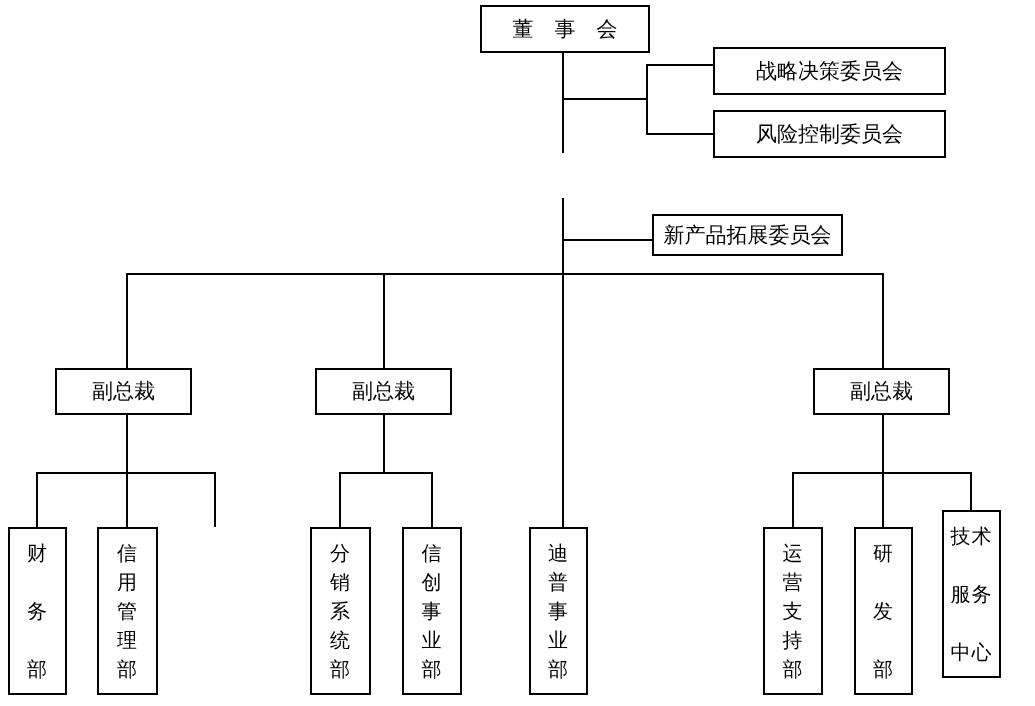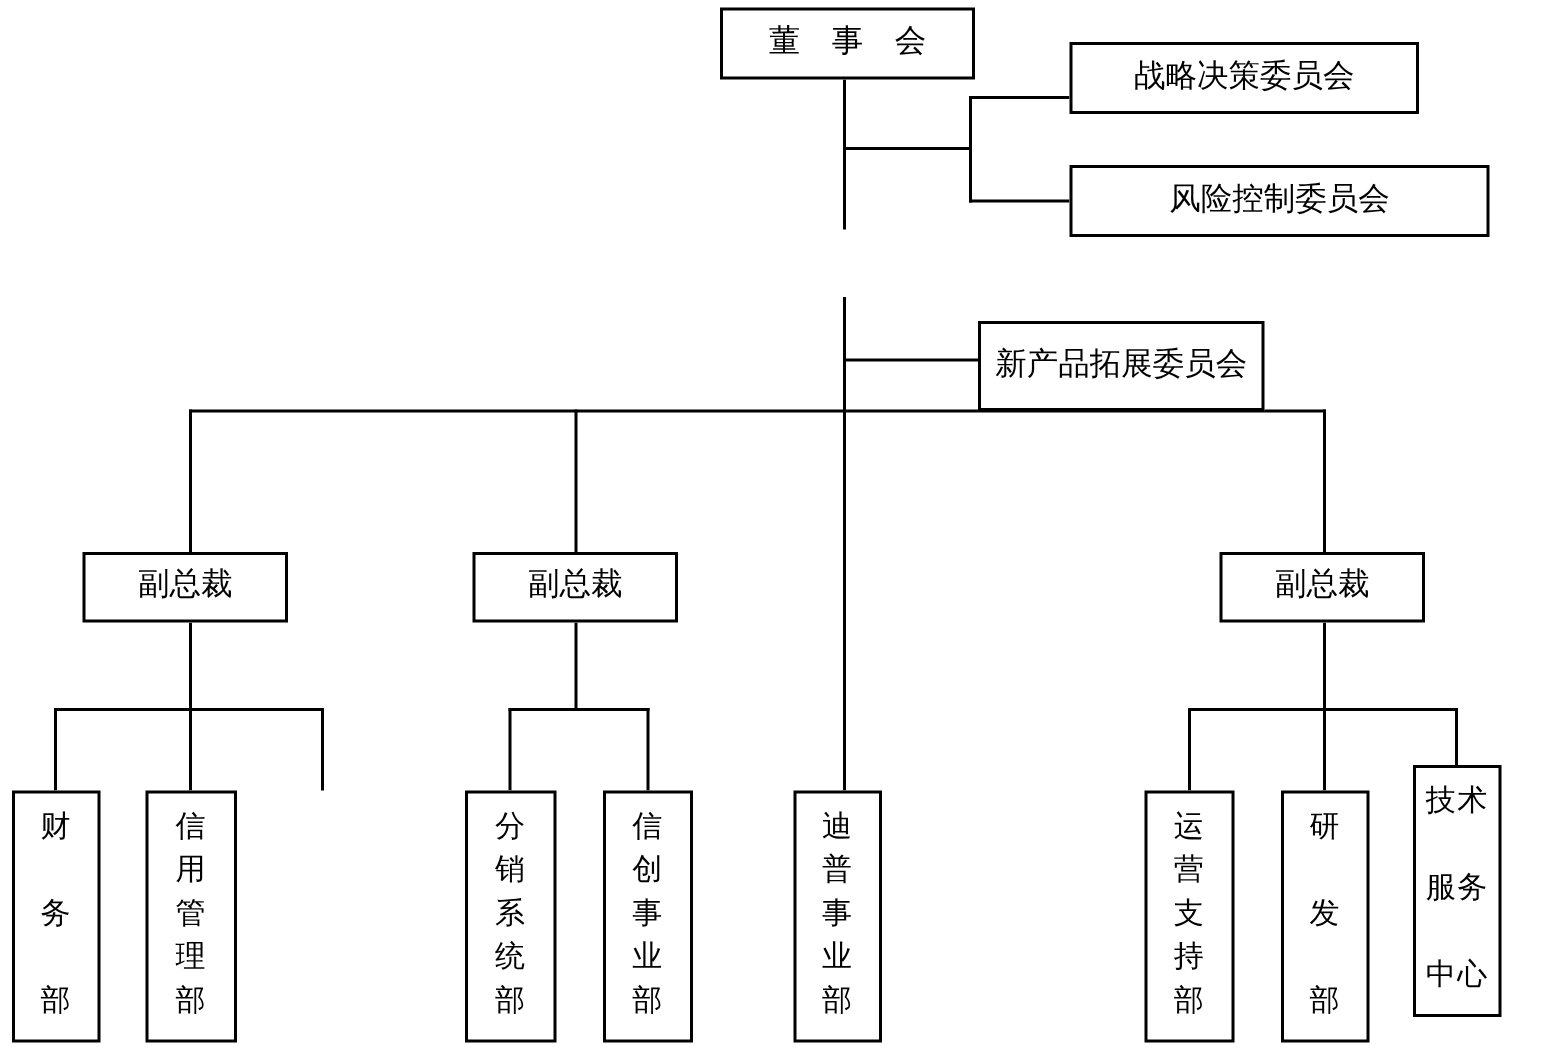--- a/index.html
+++ b/index.html
@@ -5,21 +5,21 @@
   html, body {
     margin: 0;
     padding: 0;
     background: #ffffff;
   }
   .canvas {
     position: relative;
     width: 1035px;
     height: 706px;
     background: #ffffff;
-    font-family: Liberation Mono, monospace;
+    font-family: Liberation Serif, serif;
     color: #000000;
     overflow: hidden;
   }
   .line {
     position: absolute;
     background: #000000;
   }
   .box {
     position: absolute;
     box-sizing: border-box;
@@ -78,30 +78,30 @@
   <div class="line" style="left:882px;top:415px;width:2px;height:59px"></div>
   <div class="line" style="left:792px;top:472px;width:180px;height:2px"></div>
   <div class="line" style="left:792px;top:472px;width:2px;height:55px"></div>
   <div class="line" style="left:882px;top:472px;width:2px;height:55px"></div>
   <div class="line" style="left:970px;top:472px;width:2px;height:55px"></div>
 
   <div class="box" style="left:480px;top:5px;width:170px;height:48px">
     <span>董　事　会</span>
   </div>
 
-  <div class="box" style="left:713px;top:28px;width:233px;height:48px">
+  <div class="box" style="left:713px;top:47px;width:233px;height:48px">
     <span>战略决策委员会</span>
   </div>
 
-  <div class="box" style="left:713px;top:110px;width:280px;height:48px">
+  <div class="box" style="left:713px;top:110px;width:233px;height:48px">
     <span>风险控制委员会</span>
   </div>
 
 
-  <div class="box" style="left:652px;top:214px;width:191px;height:60px">
+  <div class="box" style="left:652px;top:214px;width:191px;height:42px">
     <span>新产品拓展委员会</span>
   </div>
 
   <div class="box" style="left:55px;top:368px;width:137px;height:47px">
     <span>副总裁</span>
   </div>
   <div class="box" style="left:315px;top:368px;width:137px;height:47px">
     <span>副总裁</span>
   </div>
   <div class="box" style="left:813px;top:368px;width:137px;height:47px">

